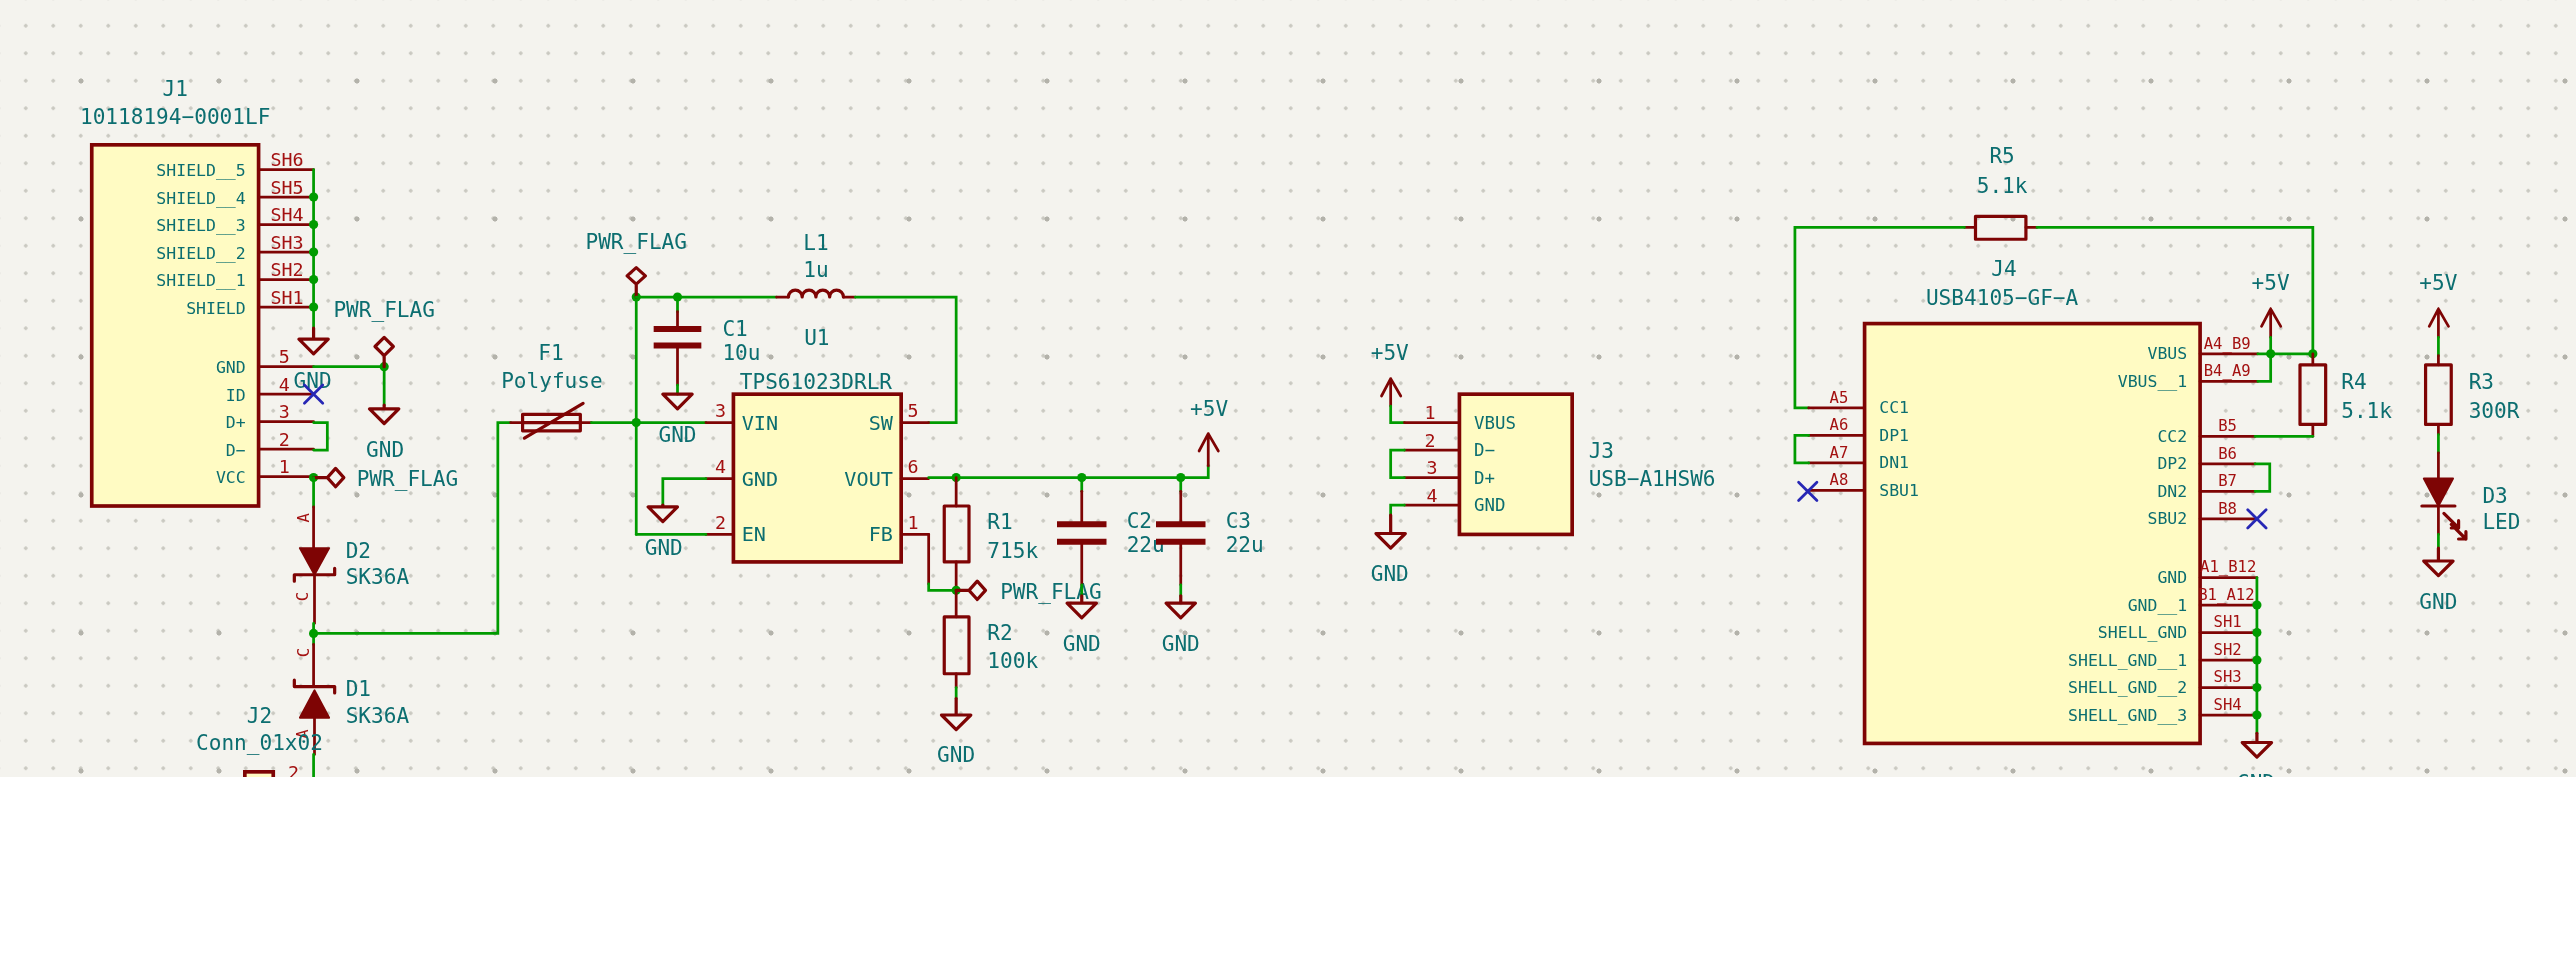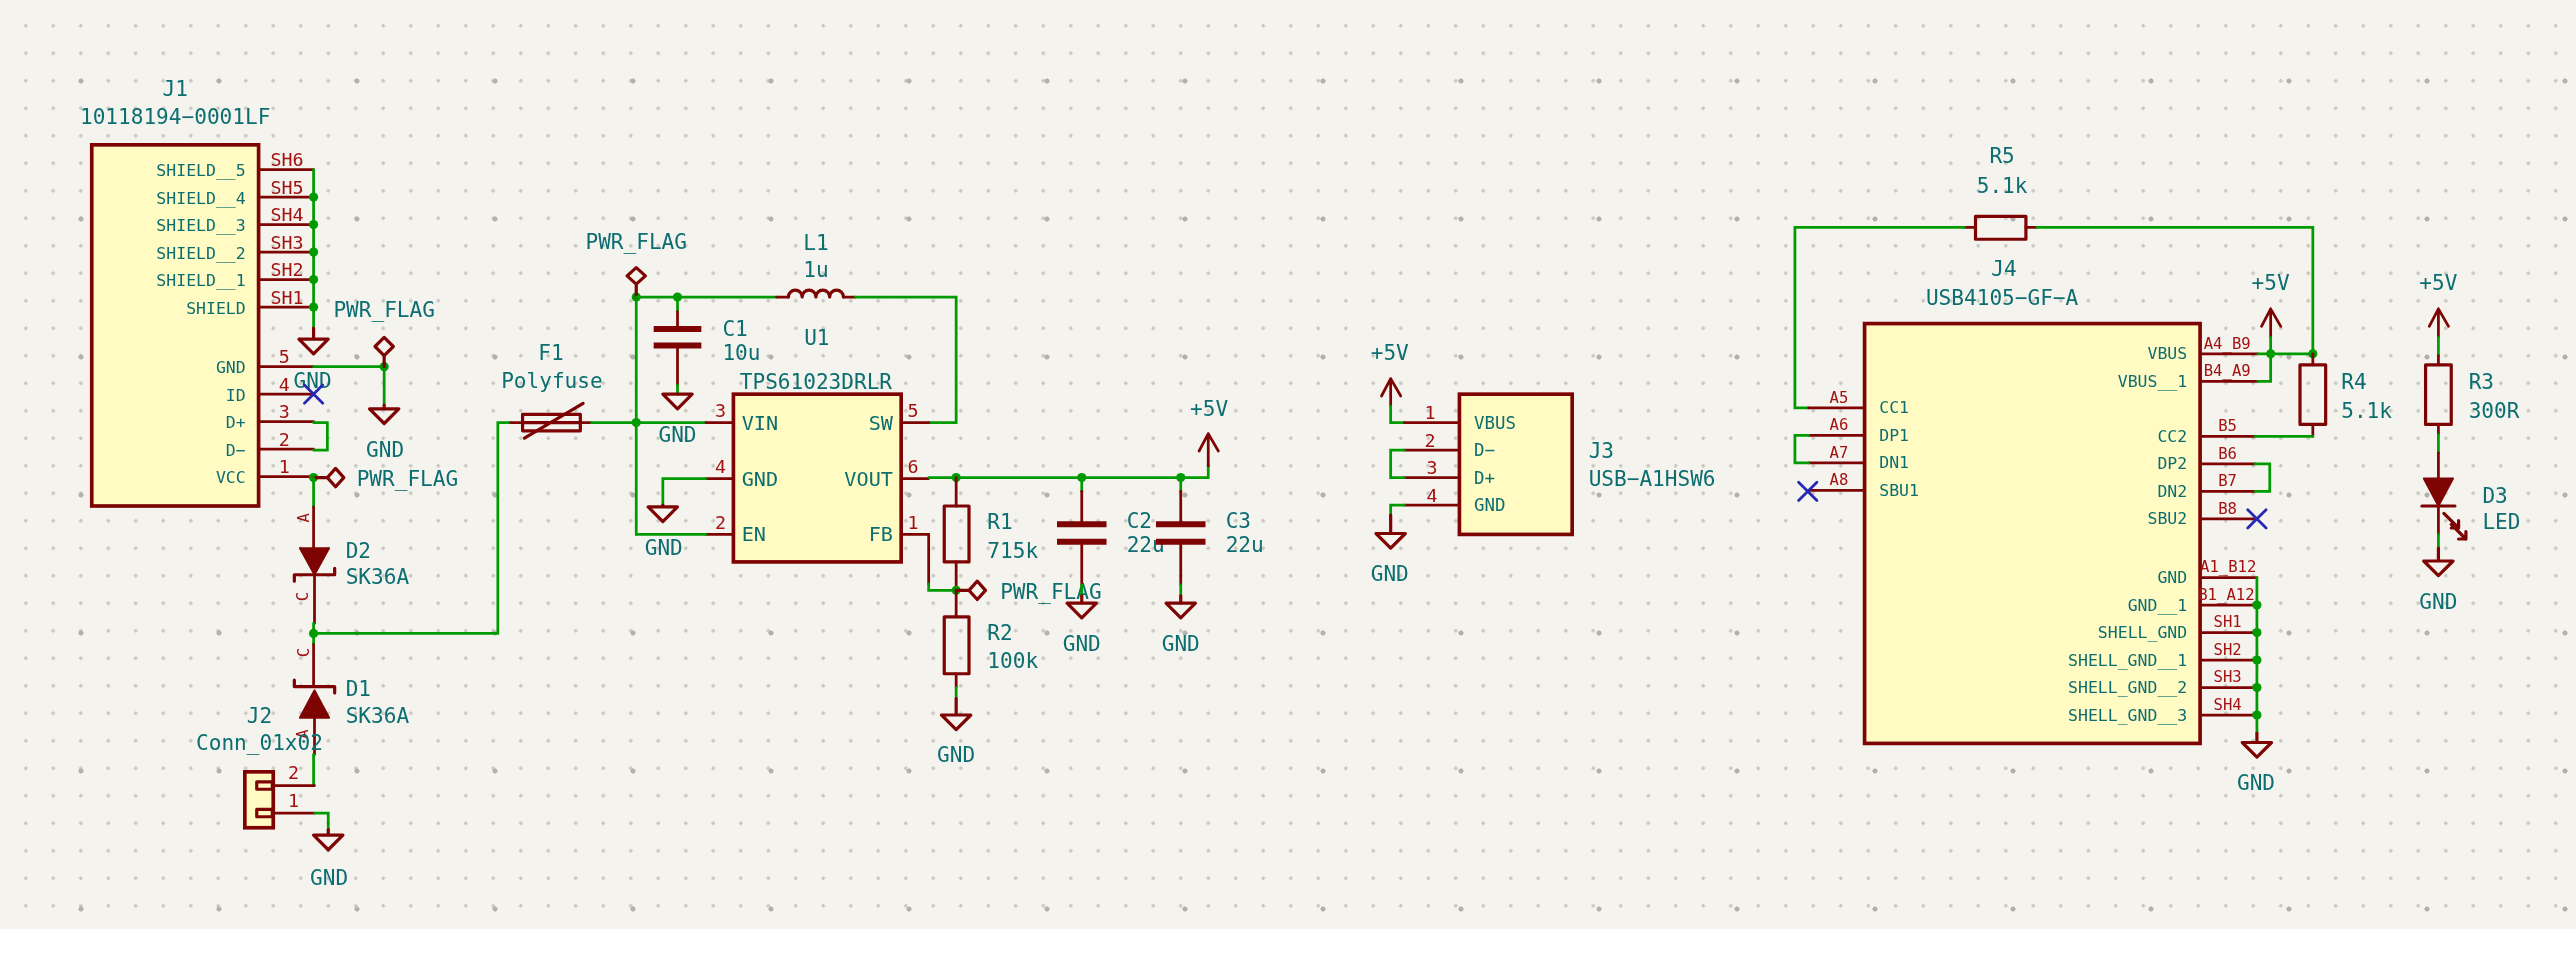--- a/index.html
+++ b/index.html
@@ -1,18 +1,18 @@
 <!DOCTYPE html>
 <html style="font-size:14.7px"><head>
 <meta charset="utf-8">
 <style>
   html,body{margin:0;padding:0;}
   .sheet{
     position:relative;
-    width:2576px;height:929px;
+    width:2576px;height:777px;
     background-color:#f4f3ee;
     background-image:
       radial-gradient(circle,#b3b2aa 2.3px, rgba(0,0,0,0) 2.8px),
       radial-gradient(circle,#c9c8c0 1.5px, rgba(0,0,0,0) 1.9px);
     background-size:138px 138px,27.5px 27.5px;
     background-position:12px 12px,12px 12px;
     overflow:hidden;
     font-family:"DejaVu Sans Mono",monospace;
   }
   svg{position:absolute;left:0;top:0;}

